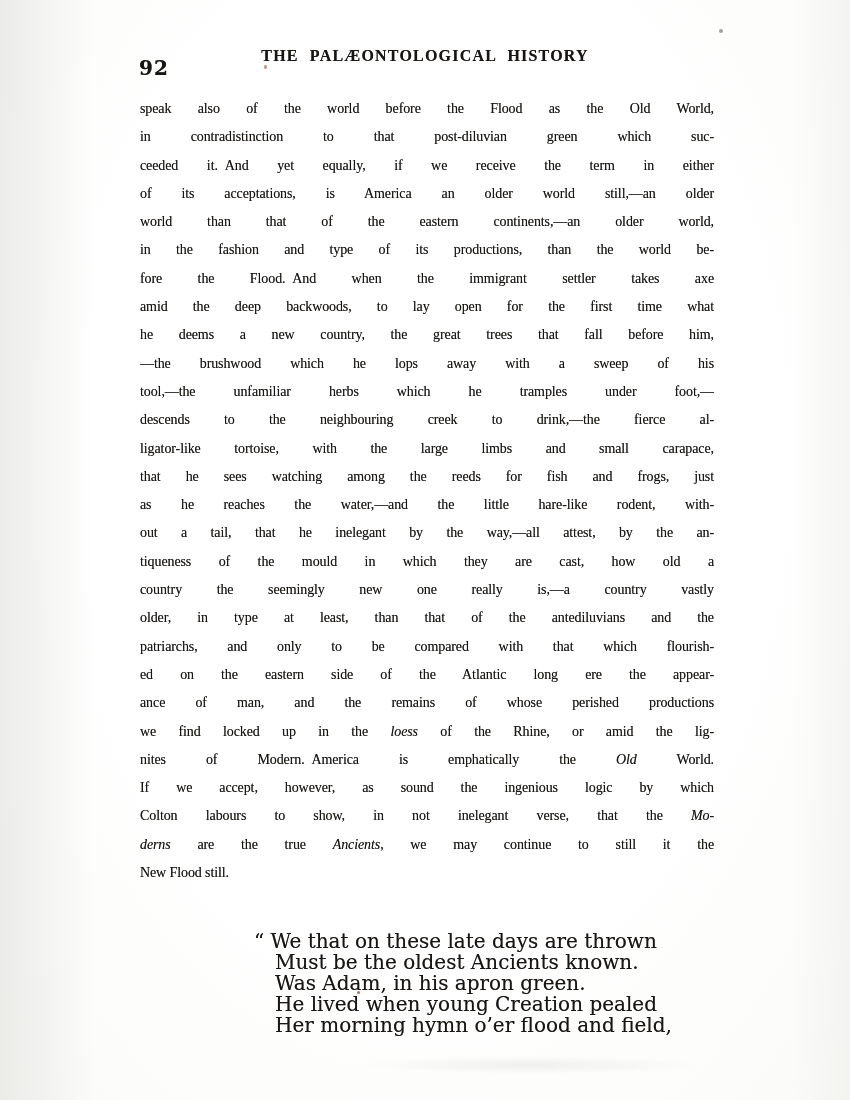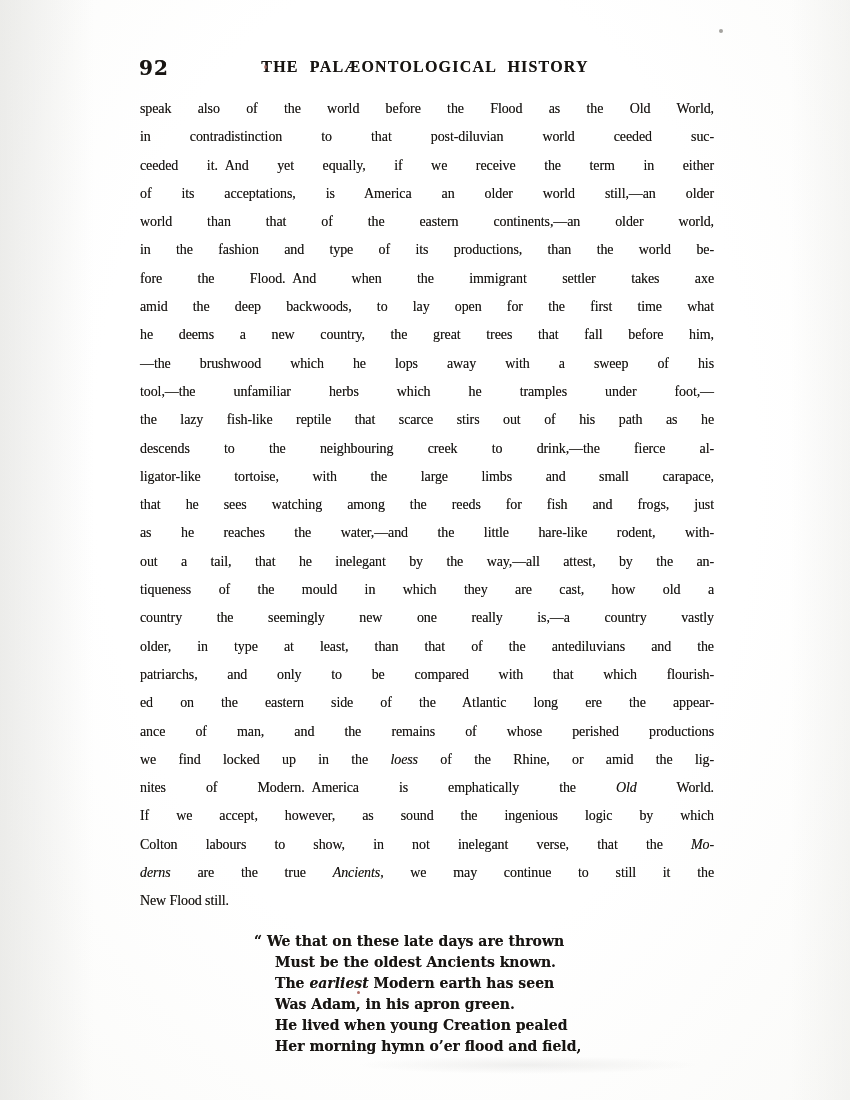--- a/index.html
+++ b/index.html
@@ -18,34 +18,33 @@
     position:absolute;left:139px;top:12px;
     font-family:"DejaVu Serif", serif;
     font-size:20px;font-weight:700;letter-spacing:1px;
     text-shadow:0 0 0.5px rgba(20,18,16,0.6);
   }
   .head-title{
     text-align:center;padding-top:3px;
     font-size:16px;font-weight:700;
     letter-spacing:1.2px;word-spacing:6px;
     text-shadow:0 0 0.5px rgba(20,18,16,0.6);
-    margin-top:11px;
   }
   .body-text{
     position:absolute;left:140px;top:95px;width:574px;
     font-size:14px;line-height:28.3px;letter-spacing:-0.1px;
     text-shadow:0 0 0.5px rgba(22,20,17,0.55);
   }
   .body-text .line{text-align:justify;}
   .body-text .line.just{text-align-last:justify;}
   .it{font-style:italic;}
   .poem{
     position:absolute;left:254px;top:931px;width:460px;
-    font-family:"DejaVu Serif", serif;font-weight:700;
-    font-size:14px;line-height:20.9px;
+    font-family:"DejaVu Serif", serif;font-weight:400;
+    font-size:20px;line-height:20.9px;
     text-shadow:0 0 0.4px rgba(22,20,17,0.5);
   }
   .poem .pline.indent{padding-left:21px;}
   .speck{position:absolute;border-radius:50%;}
   .speck-a{top:29px;left:719px;width:4px;height:4px;background:#85837f;opacity:.75;}
   .speck-b{top:65px;left:264px;width:3px;height:4px;background:#b0736b;opacity:.8;}
   .speck-c{top:991px;left:357px;width:3px;height:3px;background:#a3564c;opacity:.85;}
   .smudge{
     position:absolute;top:1056px;left:355px;width:345px;height:18px;
     background:radial-gradient(ellipse at 50% 50%, rgba(115,113,108,0.10), rgba(115,113,108,0) 70%);
@@ -56,31 +55,30 @@
 
 <div class="page">
 
   <div class="running-head">
     <span class="page-num">92</span>
     <div class="head-title">THE PALÆONTOLOGICAL HISTORY</div>
   </div>
 
   <div class="body-text" id="body-lines">
       <div class="line just"><span>speak also of the world before the Flood as the Old World,</span></div>
-      <div class="line just"><span>in contradistinction to that post-diluvian world ceeded suc-</span></div>
+      <div class="line just"><span>in contradistinction to that post-diluvian green which suc-</span></div>
       <div class="line just"><span>ceeded it. And yet equally, if we receive the term in either</span></div>
       <div class="line just"><span>of its acceptations, is America an older world still,—an older</span></div>
       <div class="line just"><span>world than that of the eastern continents,—an older world,</span></div>
       <div class="line just"><span>in the fashion and type of its productions, than the world be-</span></div>
       <div class="line just"><span>fore the Flood. And when the immigrant settler takes axe</span></div>
       <div class="line just"><span>amid the deep backwoods, to lay open for the first time what</span></div>
       <div class="line just"><span>he deems a new country, the great trees that fall before him,</span></div>
       <div class="line just"><span>—the brushwood which he lops away with a sweep of his</span></div>
       <div class="line just"><span>tool,—the unfamiliar herbs which he tramples under foot,—</span></div>
-      <div class="line just"><span>the lazy fish-like reptile that scarce stirs out of his path as he</span></div>
       <div class="line just"><span>descends to the neighbouring creek to drink,—the fierce al-</span></div>
       <div class="line just"><span>ligator-like tortoise, with the large limbs and small carapace,</span></div>
       <div class="line just"><span>that he sees watching among the reeds for fish and frogs, just</span></div>
       <div class="line just"><span>as he reaches the water,—and the little hare-like rodent, with-</span></div>
       <div class="line just"><span>out a tail, that he inelegant by the way,—all attest, by the an-</span></div>
       <div class="line just"><span>tiqueness of the mould in which they are cast, how old a</span></div>
       <div class="line just"><span>country the seemingly new one really is,—a country vastly</span></div>
       <div class="line just"><span>older, in type at least, than that of the antediluvians and the</span></div>
       <div class="line just"><span>patriarchs, and only to be compared with that which flourish-</span></div>
       <div class="line just"><span>ed on the eastern side of the Atlantic long ere the appear-</span></div>
@@ -89,21 +87,20 @@
       <div class="line just"><span>nites of Modern. America is emphatically the </span><span class="it">Old</span><span> World.</span></div>
       <div class="line just"><span>If we accept, however, as sound the ingenious logic by which</span></div>
       <div class="line just"><span>Colton labours to show, in not inelegant verse, that the </span><span class="it">Mo-</span></div>
       <div class="line just"><span class="it">derns</span><span> are the true </span><span class="it">Ancients</span><span>, we may continue to still it the</span></div>
       <div class="line"><span>New Flood still.</span></div>
     </div>
 
   <div class="poem" id="poem-lines">
       <div class="pline"><span>“ We that on these late days are thrown</span></div>
       <div class="pline indent"><span>Must be the oldest Ancients known.</span></div>
-      <div class="pline indent"><span>The </span><span class="it">earliest</span><span> Modern earth has seen</span></div>
       <div class="pline indent"><span>Was Adam, in his apron green.</span></div>
       <div class="pline indent"><span>He lived when young Creation pealed</span></div>
       <div class="pline indent"><span>Her morning hymn o’er flood and field,</span></div>
     </div>
 
   <div class="speck speck-a"></div>
   <div class="speck speck-b"></div>
   <div class="speck speck-c"></div>
   <div class="smudge"></div>
 

